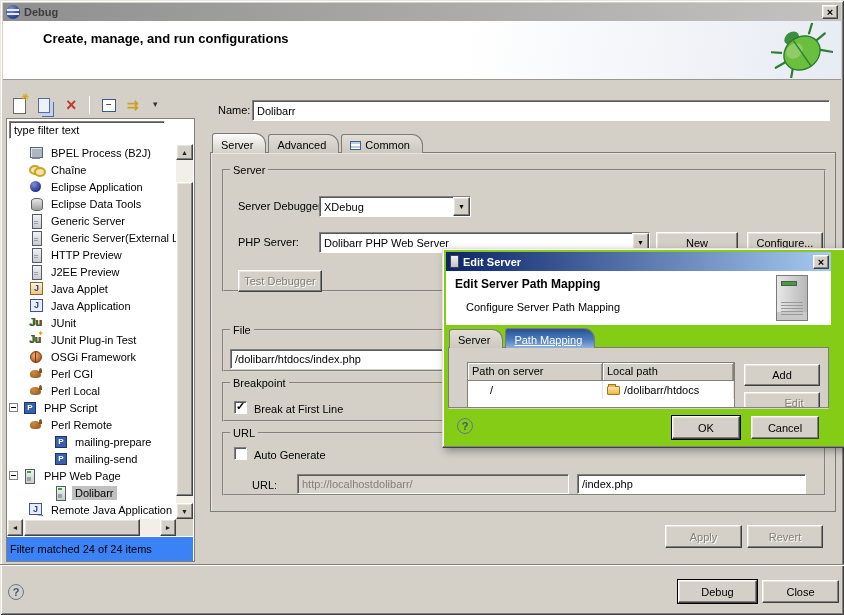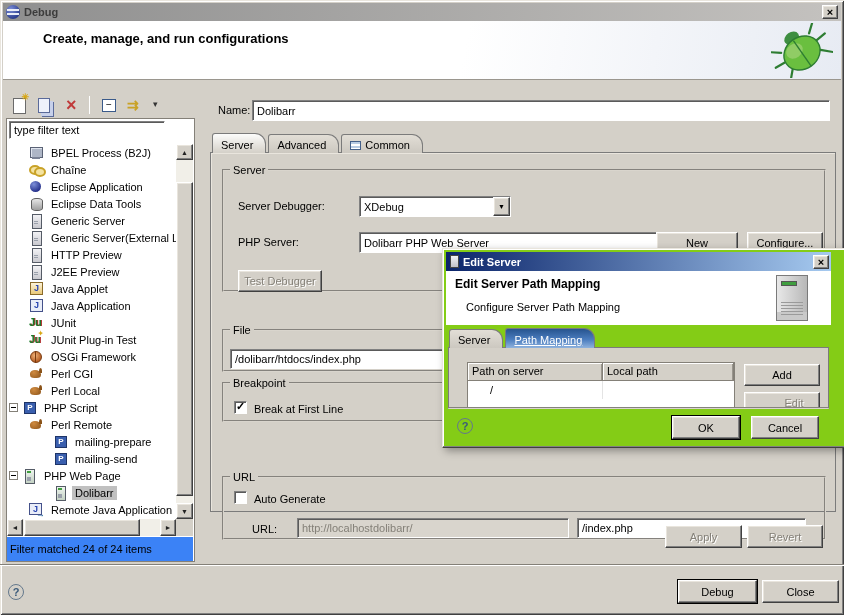--- a/index.html
+++ b/index.html
@@ -144,26 +144,26 @@
   }
   .tab.active { background:linear-gradient(#fcfcfb,#d4d0c8); height:20px; z-index:3; }
   .table-icon { display:inline-block; width:11px; height:9px; border:1px solid #44608a;
     background:linear-gradient(#fff,#fff) , repeating-linear-gradient(#b8cce4 0 2px,#fff 2px 4px); background-blend-mode:multiply; }
 
   #tab-panel { left:210px; top:152px; width:626px; height:360px; border:1px solid #7b7b7b; background:#d4d0c8; box-shadow:inset 1px 1px 0 #e9e5dd; }
 
   #server-group { left:222px; top:164px; width:604px; height:128px; }
   #file-group { left:222px; top:324px; width:604px; height:48px; }
   #bp-group { left:222px; top:377px; width:604px; height:45px; }
-  #url-group { left:222px; top:427px; width:604px; height:69px;margin-top:44px; }
+  #url-group { left:222px; top:427px; width:604px; height:69px; }
 
   .cb { width:13px; height:13px; background:#fff; border:1px solid; border-color:#808080 #fff #fff #808080; box-shadow:inset 1px 1px 0 #5a5a5a; display:inline-flex; align-items:center; justify-content:center; font-size:11px; font-weight:bold; }
   .cb.checked::before { content:"✓"; margin-top:-2px; }
 
-  .combo { display:flex;margin-left:40px; }
+  .combo { display:flex; }
   .combo .field { flex:1; }
   .combo-arrow { width:17px; height:100%; font-size:7px; }
 
   #sep-groove { left:0; top:564px; width:844px; height:2px; background:#848078; border-bottom:1px solid #fff; }
 
   .help-circle {
     width:16px; height:16px; border-radius:50%; border:1px solid #64788c;
     color:#3a5a7a; font-size:11px; font-weight:bold; display:flex; align-items:center; justify-content:center;
   }
 
@@ -473,20 +473,24 @@
       </div>
     <div id="dlg-content" class="abs">
       <div id="map-table">
         <div class="th-row" id="map-table-head">
             <div class="th-cell" style="width: 135px;">Path on server</div>
             <div class="th-cell" style="width: 131px;">Local path</div>
           </div>
         <div id="map-table-body">
             <div class="td-row">
               <div class="td-cell" style="width: 135px; padding-left: 22px;">/</div>
+              <div class="td-cell" style="width: 131px;">
+                <span class="folder-icon"></span>
+                <span>/dolibarr/htdocs</span>
+              </div>
             </div>
           </div>
       </div>
       <div id="add-btn" class="abs win-btn">Add</div>
       <div id="edit-btn" class="abs win-btn disabled">Edit</div>
     </div>
     <div id="dlg-help" class="abs help-circle">?</div>
     <div id="ok-btn" class="abs win-btn default">OK</div>
     <div id="cancel-btn" class="abs win-btn">Cancel</div>
   </div>

